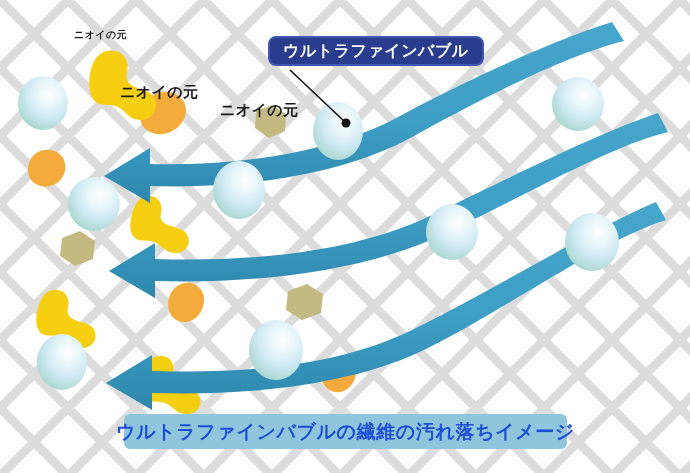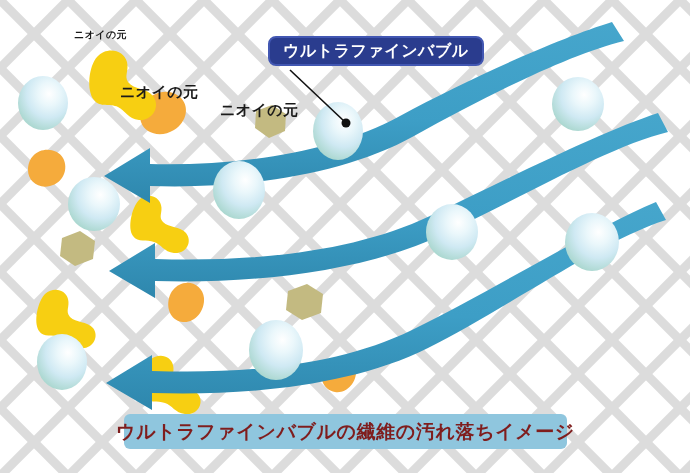--- a/index.html
+++ b/index.html
@@ -58,21 +58,21 @@
     left: 124px;
     top: 414px;
     width: 443px;
     height: 35px;
     box-sizing: border-box;
     display: flex;
     align-items: center;
     justify-content: center;
     border-radius: 6px;
     background: #8fc6de;
-    color: #7f1d1d;
+    color: #1d4ed8;
     font-size: 19px;
     font-weight: 700;
     letter-spacing: 0.6px;
     white-space: nowrap;
   }
 </style>
 </head>
 <body>
 
 <div id="stage">

